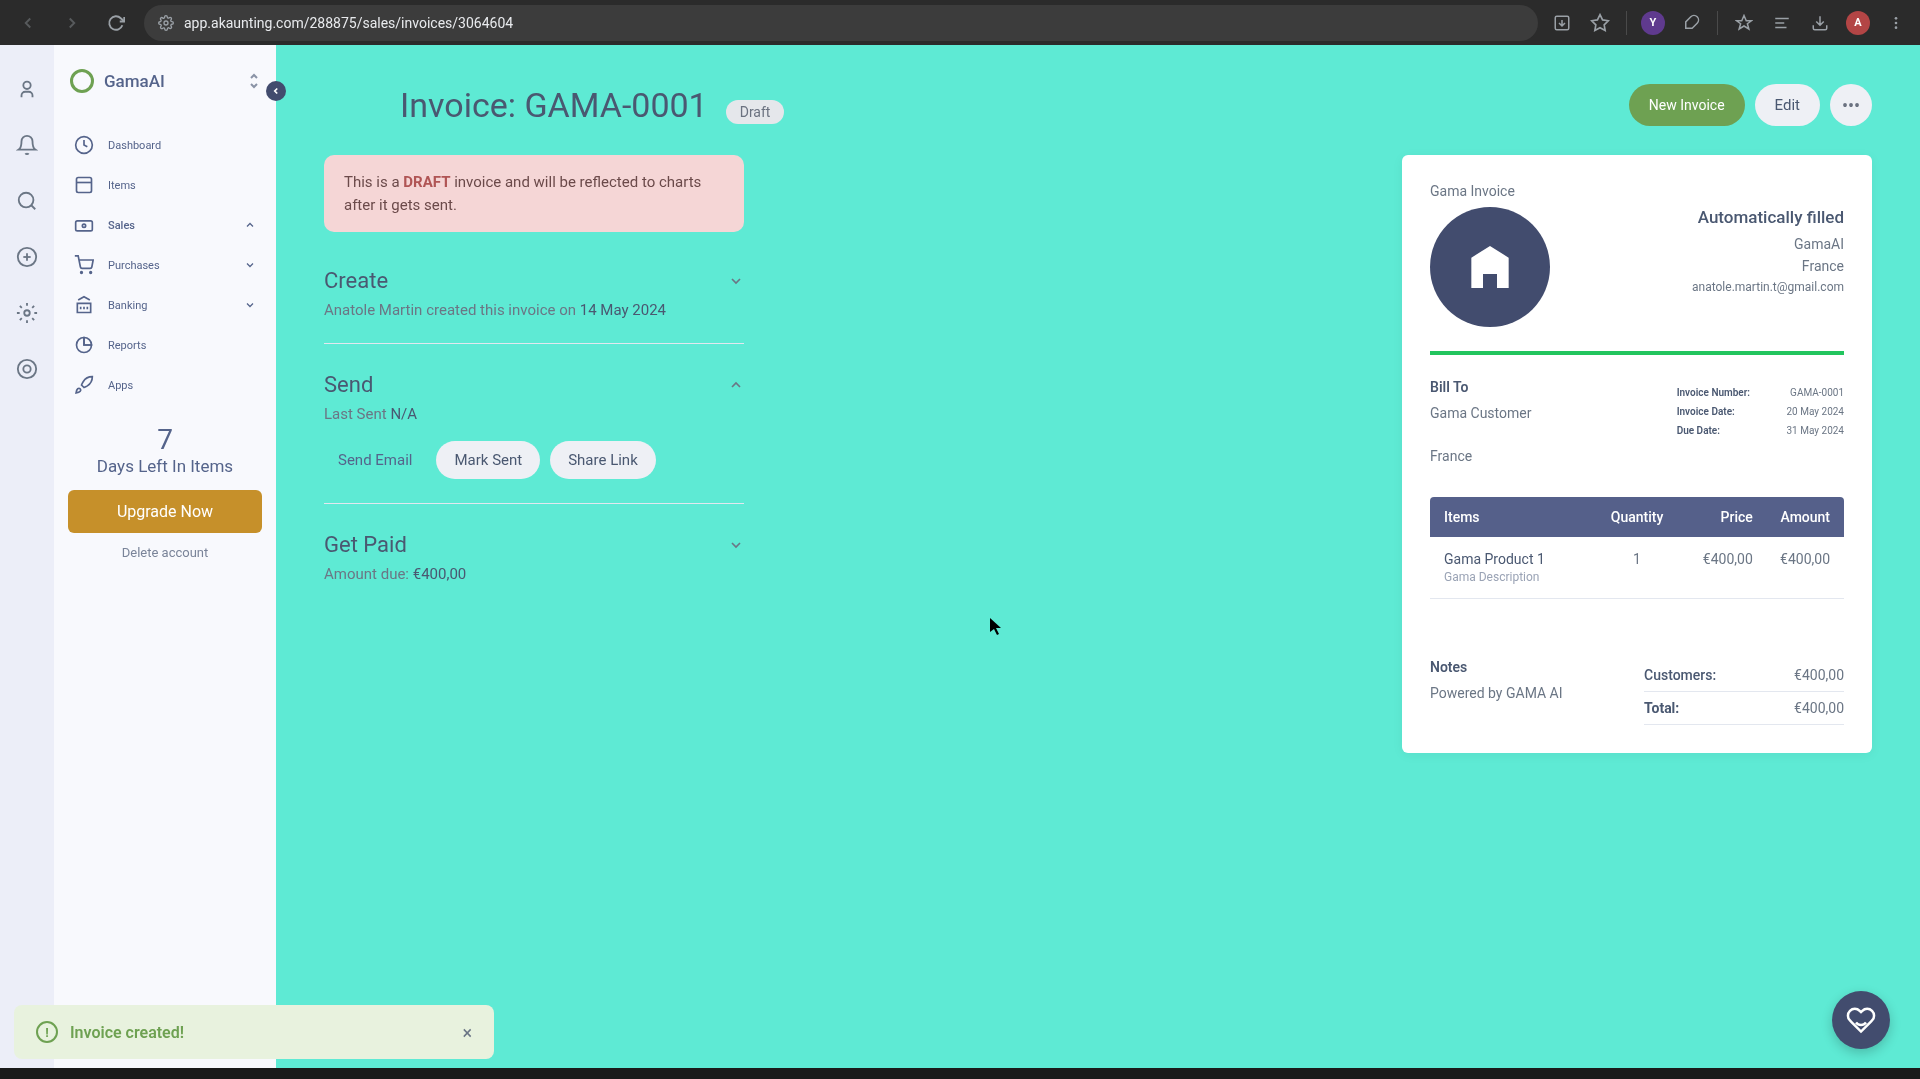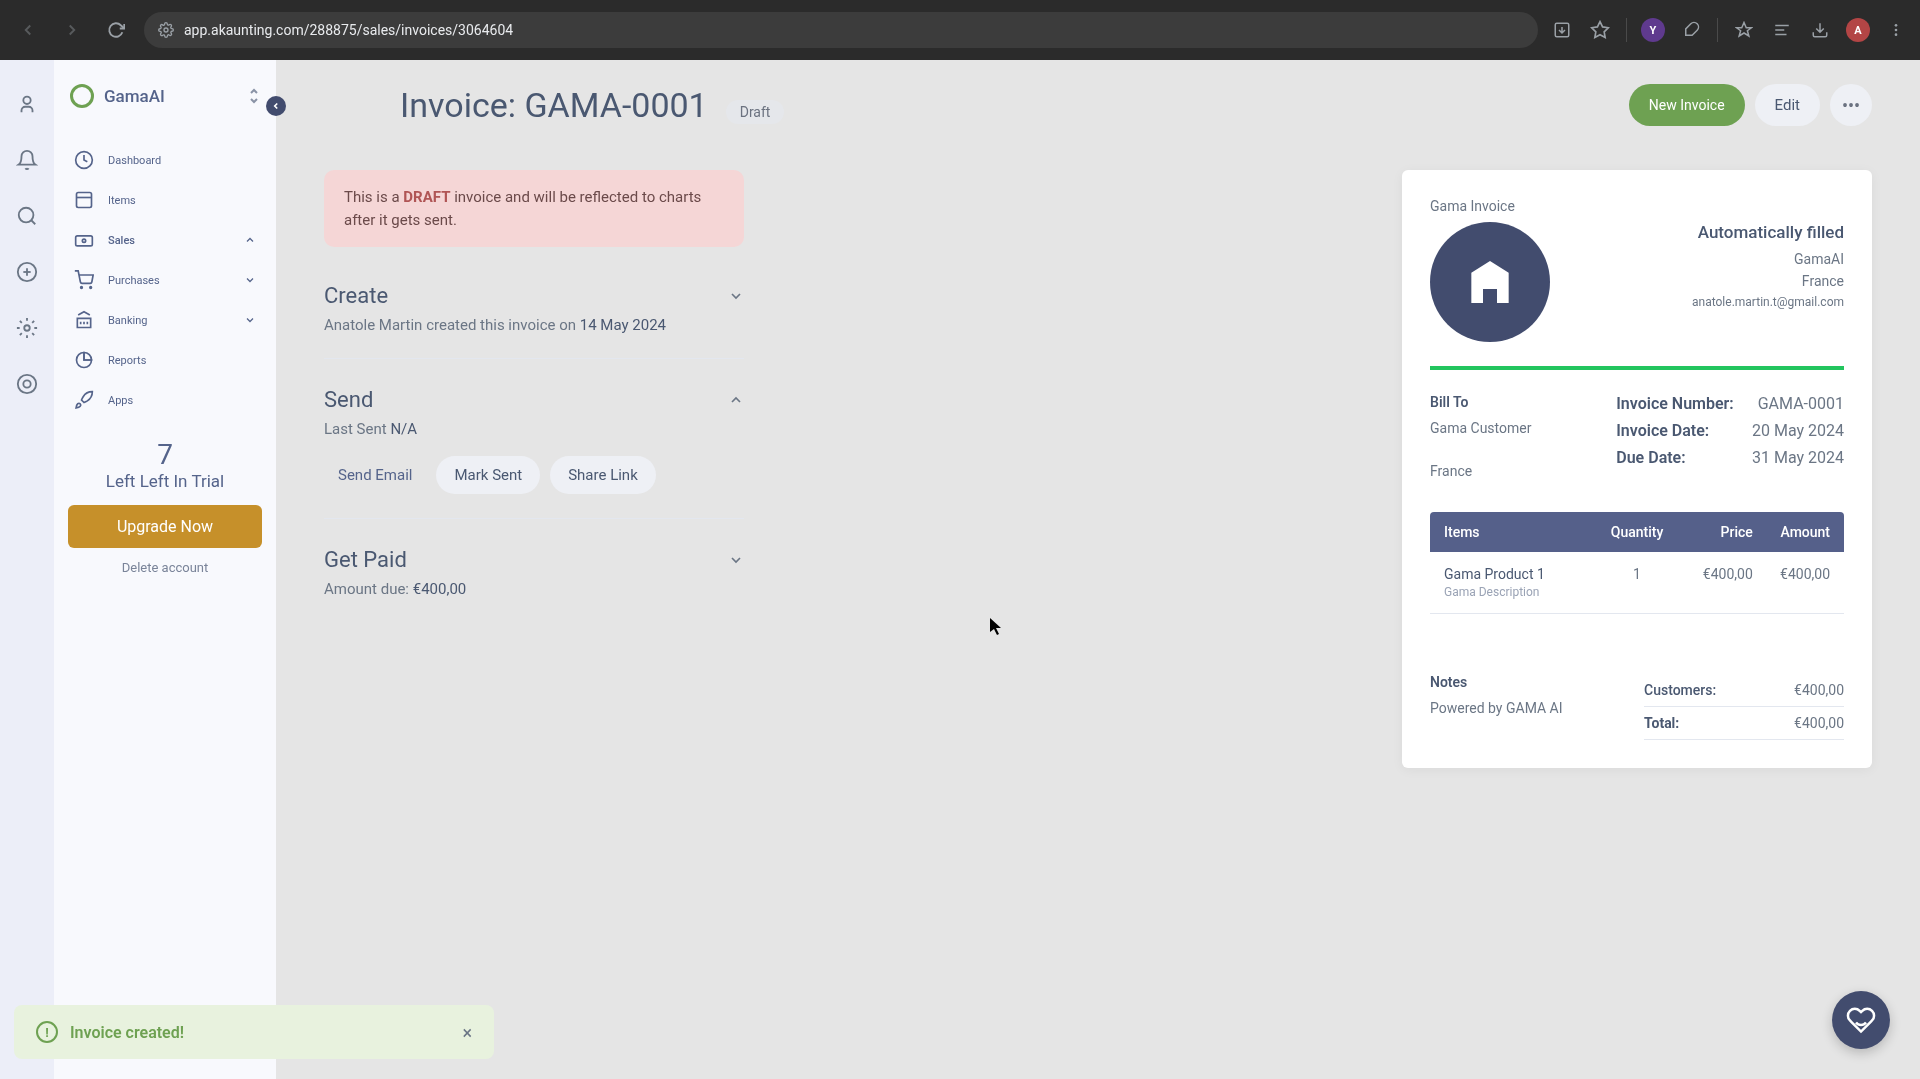--- a/index.html
+++ b/index.html
@@ -1,30 +1,30 @@
 <!DOCTYPE html>
 <html><head>
 <meta charset="utf-8">
 <style>
 * { margin: 0; padding: 0; box-sizing: border-box; font-family: -apple-system, BlinkMacSystemFont, "Segoe UI", Roboto, sans-serif; }
 body { background: #1a1a1a; overflow: hidden; }
 
 
-.browser-chrome { height: 60px; background: #2b2b2b; display: flex; align-items: center; padding: 0 12px; gap: 12px; }
+.browser-chrome { height: 45px; background: #2b2b2b; display: flex; align-items: center; padding: 0 12px; gap: 12px; }
 .nav-btn { width: 32px; height: 32px; display: flex; align-items: center; justify-content: center; color: #9aa0a6; cursor: pointer; border-radius: 50%; }
 .nav-btn.disabled { opacity: 0.4; }
 .url-bar { flex: 1; height: 36px; background: #3c3c3c; border-radius: 18px; display: flex; align-items: center; padding: 0 14px; color: #e8eaed; font-size: 14px; gap: 10px; }
 .url-icon { color: #9aa0a6; font-size: 14px; }
 .ext-icons { display: flex; gap: 14px; align-items: center; }
 .ext-icon { width: 24px; height: 24px; display: flex; align-items: center; justify-content: center; color: #9aa0a6; font-size: 16px; }
 .ext-icon.round { border-radius: 50%; background: #5f3a8e; color: white; font-size: 11px; font-weight: bold; }
 .ext-icon.round.red { background: #b34545; }
 
 
-.app { height: calc(100vh - 56px); display: flex; background: #e5e5e5; }
+.app { height: calc(100vh - 56px); display: flex; background: #5eead4; }
 
 
 .icon-rail { width: 54px; background: #eceef8; display: flex; flex-direction: column; align-items: center; padding-top: 30px; gap: 28px; }
 .rail-icon { width: 28px; height: 28px; color: #6b7685; display: flex; align-items: center; justify-content: center; cursor: pointer; }
 
 
 .sidebar { width: 222px; background: #f8f9fd; padding: 20px 14px; display: flex; flex-direction: column; position: relative; }
 .company-selector { display: flex; align-items: center; gap: 10px; margin-bottom: 28px; cursor: pointer; padding: 4px 2px; }
 .company-logo { width: 24px; height: 24px; border-radius: 50%; border: 3px solid #6ea152; }
 .company-name { font-size: 17px; color: #55648b; font-weight: 500; flex: 1; }
@@ -81,21 +81,21 @@
 .inv-company { text-align: right; }
 .inv-filled { color: #4a5871; font-size: 17px; font-weight: 500; margin-bottom: 6px; }
 .inv-company-line { color: #6b7685; font-size: 14px; line-height: 1.6; }
 .inv-company-line.small { font-size: 12px; }
 
 .inv-meta { display: flex; justify-content: space-between; margin-bottom: 28px; }
 .inv-bill { }
 .inv-label { font-size: 14px; color: #4a5871; font-weight: 600; margin-bottom: 6px; }
 .inv-val { font-size: 14px; color: #6b7685; line-height: 1.8; }
 .inv-details { text-align: left; }
-.inv-detail-row { display: flex; justify-content: space-between; gap: 24px; font-size: 16px; margin-bottom: 8px; }
+.inv-detail-row { display: flex; justify-content: space-between; gap: 40px; font-size: 10px; margin-bottom: 8px; margin-top: 8px; }
 .inv-detail-label { color: #4a5871; font-weight: 600; }
 .inv-detail-val { color: #6b7685; }
 
 .inv-table-head { background: #55608a; color: white; display: flex; padding: 12px 14px; border-radius: 4px 4px 0 0; font-size: 14px; font-weight: 500; }
 .inv-col-item { flex: 2; }
 .inv-col-qty { flex: 1; text-align: center; }
 .inv-col-price { flex: 1; text-align: right; }
 .inv-col-amt { flex: 1; text-align: right; }
 .inv-table-row { display: flex; padding: 14px; font-size: 14px; color: #6b7685; border-bottom: 1px solid #e3e7ef; }
 .inv-item-name { color: #4a5871; }
@@ -330,21 +330,21 @@
       <span class="nav-icon">
           <svg width="20" height="20" viewBox="0 0 24 24" fill="none" stroke="currentColor" stroke-width="2">
             <path d="M4.5 16.5c-1.5 1.26-2 5-2 5s3.74-.5 5-2c.71-.84.7-2.13-.09-2.91a2.18 2.18 0 0 0-2.91-.09zM12 15l-3-3a22 22 0 0 1 2-3.95A12.88 12.88 0 0 1 22 2c0 2.72-.78 7.5-6 11a22.35 22.35 0 0 1-4 2z"></path>
           </svg>
         </span>
       <span>Apps</span>
     </div>
 
     <div class="trial-box">
       <div class="trial-days">7</div>
-      <div class="trial-label">Left Left In Trial</div>
+      <div class="trial-label">Days Left In Items</div>
       <button class="upgrade-btn">Upgrade Now</button>
       <div class="delete-link">Delete account</div>
     </div>
   </div>
 
   <div class="main">
 
     <div class="page-header">
       <div>
         <span class="page-title">Invoice: GAMA-0001</span>

